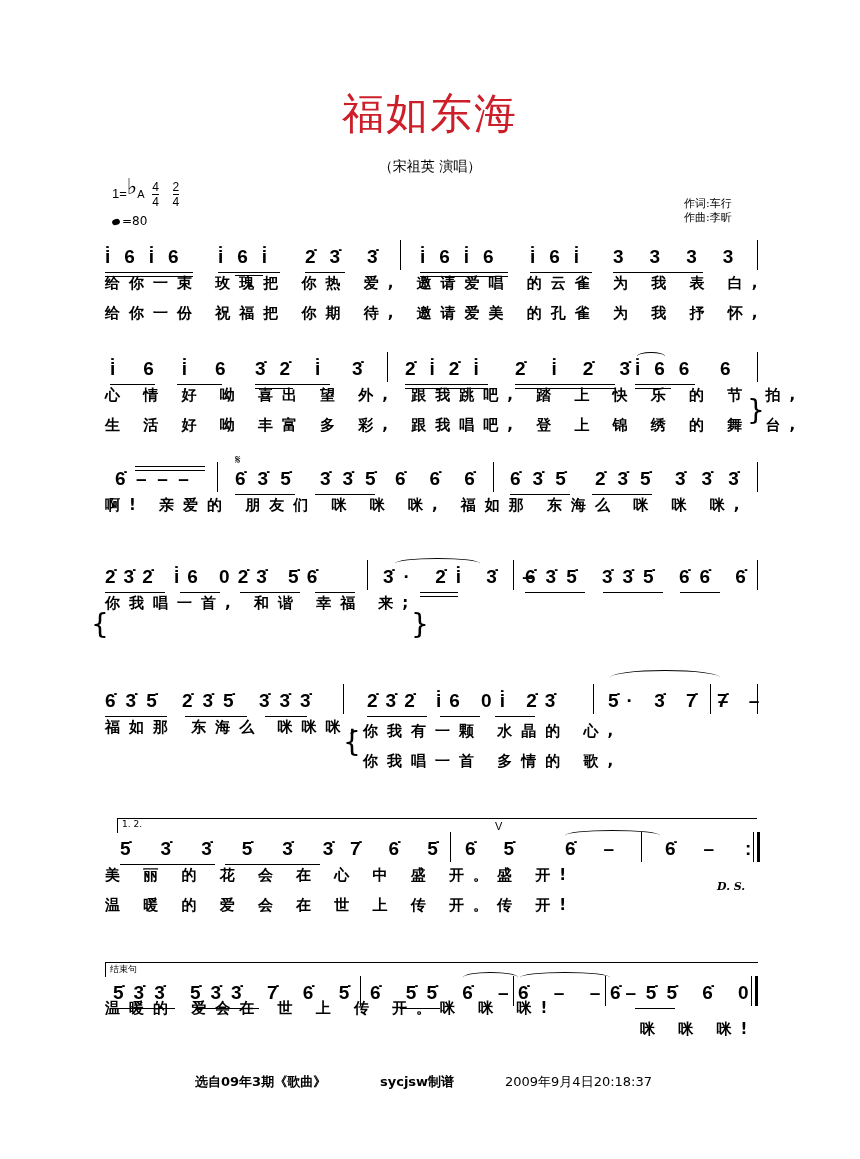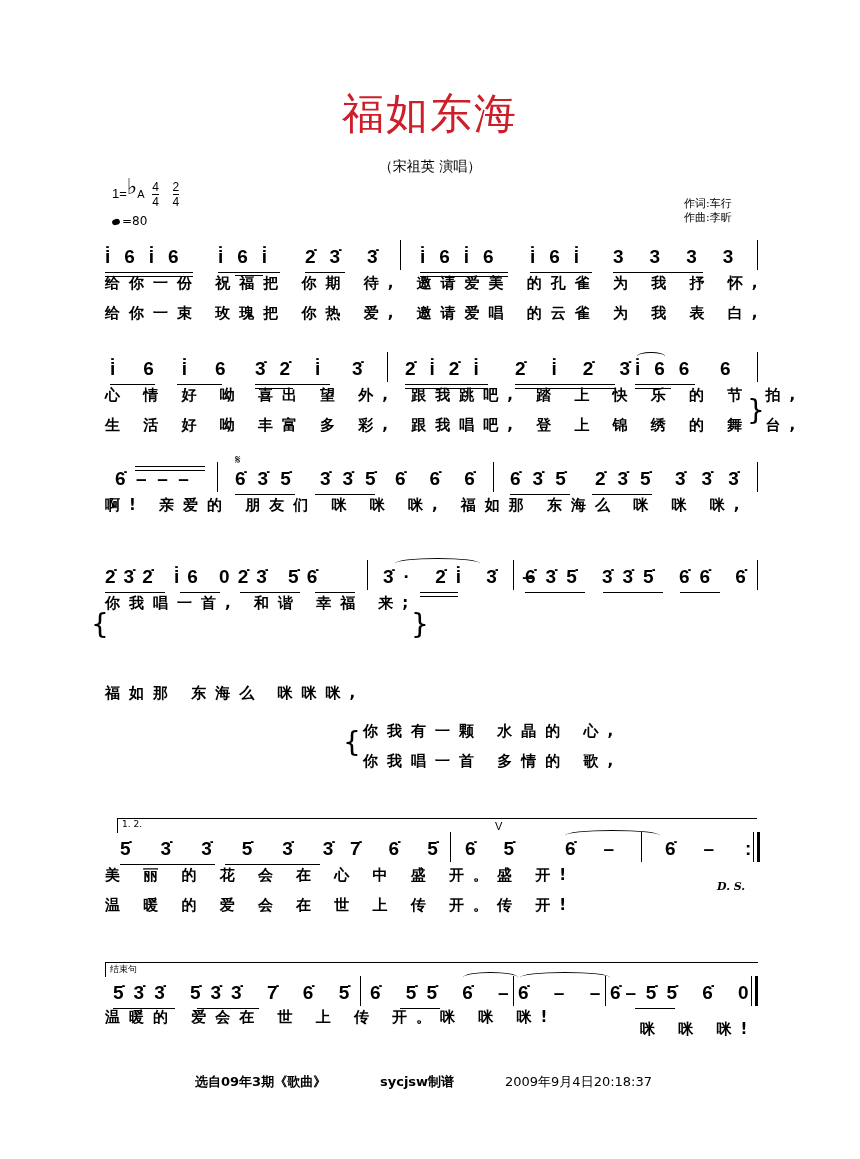--- a/index.html
+++ b/index.html
@@ -63,22 +63,22 @@
     <span class="n" style="left:262px">3̇</span>
     <div class="bar" style="left:295px"></div>
     <span class="n" style="left:315px;letter-spacing:14px">i̇6i̇6</span>
     <div class="ul2" style="left:315px;top:32px;width:88px"></div>
     <span class="n" style="left:425px;letter-spacing:14px">i̇6i̇</span>
     <div class="ul1" style="left:425px;top:32px;width:62px"></div>
     <span class="n" style="left:508px;letter-spacing:26px">3333</span>
     <div class="ul1" style="left:508px;top:32px;width:90px"></div>
     <div class="bar" style="left:652px"></div>
   </div>
+  <div class="lyr">给你一束 玫瑰把 你热 爱, 邀请爱唱 的云雀 为 我 表 白,</div>
   <div class="lyr">给你一份 祝福把 你期 待, 邀请爱美 的孔雀 为 我 抒 怀,</div>
-  <div class="lyr">给你一束 玫瑰把 你热 爱, 邀请爱唱 的云雀 为 我 表 白,</div>
 </div>
 
 <div class="sys" style="top:352px">
   <div class="notes">
     <span class="n" style="left:5px;letter-spacing:28px">i̇6i̇6</span>
     <div class="ul1" style="left:5px;top:32px;width:45px"></div>
       <div class="ul1" style="left:72px;top:32px;width:45px"></div>
     <span class="n" style="left:150px;letter-spacing:14px">3̇2̇</span>
     <div class="ul2" style="left:150px;top:32px;width:38px"></div>
     <span class="n" style="left:210px">i̇</span>
@@ -139,20 +139,37 @@
       <div class="ul1" style="left:498px;top:32px;width:60px"></div>
       <div class="ul1" style="left:575px;top:32px;width:40px"></div>
     <div class="bar" style="left:652px"></div>
   </div>
   <div class="lyr">你我唱一首, 和谐 幸福 来;</div>
   <span class="brace" style="left:-14px;top:48px">{</span>
   <span class="brace" style="left:306px;top:48px">}</span>
 </div>
 
 <div class="sys" style="top:684px">
+  <div class="notes">
+    <span class="n" style="left:0;letter-spacing:10px">6̇3̇5̇ 2̇3̇5̇ 3̇3̇3̇</span>
+    <div class="ul1" style="left:0;top:32px;width:62px"></div>
+      <div class="ul1" style="left:80px;top:32px;width:62px"></div>
+      <div class="ul1" style="left:160px;top:32px;width:42px"></div>
+    <div class="bar" style="left:238px"></div>
+    <span class="n" style="left:262px;letter-spacing:8px">2̇3̇2̇ i̇6 0i̇ 2̇3̇</span>
+    <div class="ul1" style="left:262px;top:32px;width:60px"></div>
+      <div class="ul1" style="left:335px;top:32px;width:40px"></div>
+      <div class="ul1" style="left:390px;top:32px;width:40px"></div>
+    <div class="bar" style="left:488px"></div>
+    <div class="slur" style="left:505px;top:-14px;width:110px;height:14px"></div>
+    <span class="n" style="left:503px;letter-spacing:8px">5̇· 3̇ 7̇ –</span>
+    <div class="bar" style="left:605px"></div>
+    <span class="n" style="left:612px;letter-spacing:8px">7̇ –</span>
+    <div class="bar" style="left:652px"></div>
+  </div>
   <div class="lyr">福如那 东海么 咪咪咪,</div>
   <span class="brace" style="left:238px;top:42px">{</span>
   <div class="lyr" style="position:absolute;left:258px;top:38px">你我有一颗 水晶的 心,</div>
   <div class="lyr" style="position:absolute;left:258px;top:68px">你我唱一首 多情的 歌,</div>
 </div>
 
 <div class="sys" style="top:818px">
   <div class="volta" style="left:12px;top:0;width:635px">1. 2.</div>
   <div class="notes" style="top:14px">
     <span class="n" style="left:15px;letter-spacing:30px">5̇3̇3̇5̇3̇3̇</span>
@@ -187,21 +204,21 @@
     <div class="slur" style="left:358px;top:-4px;width:55px;height:10px"></div>
     <div class="bar" style="left:408px"></div>
     <span class="n" style="left:413px;letter-spacing:10px">6̇ – – –</span>
     <div class="slur" style="left:415px;top:-4px;width:90px;height:10px"></div>
     <div class="bar" style="left:500px"></div>
     <span class="n" style="left:505px;letter-spacing:10px">6̇ 5̇5̇ 6̇ 0</span>
     <div class="ul1" style="left:530px;top:32px;width:40px"></div>
     <div class="bar" style="left:646px"></div>
       <div class="bar" style="left:650px;width:3px"></div>
   </div>
-  <div class="lyr" style="margin-top:12px">温暖的 爱会在 世 上 传 开。咪 咪 咪!</div>
+  <div class="lyr" style="margin-top:3px">温暖的 爱会在 世 上 传 开。咪 咪 咪!</div>
   <div class="lyr" style="position:absolute;left:535px;top:58px">咪 咪 咪!</div>
 </div>
 
 <div class="footer">
   <span style="left:195px">选自09年3期《歌曲》</span>
   <span style="left:380px">sycjsw制谱</span>
   <span style="left:505px;font-weight:normal">2009年9月4日20:18:37</span>
 </div>
 
 </body></html>

